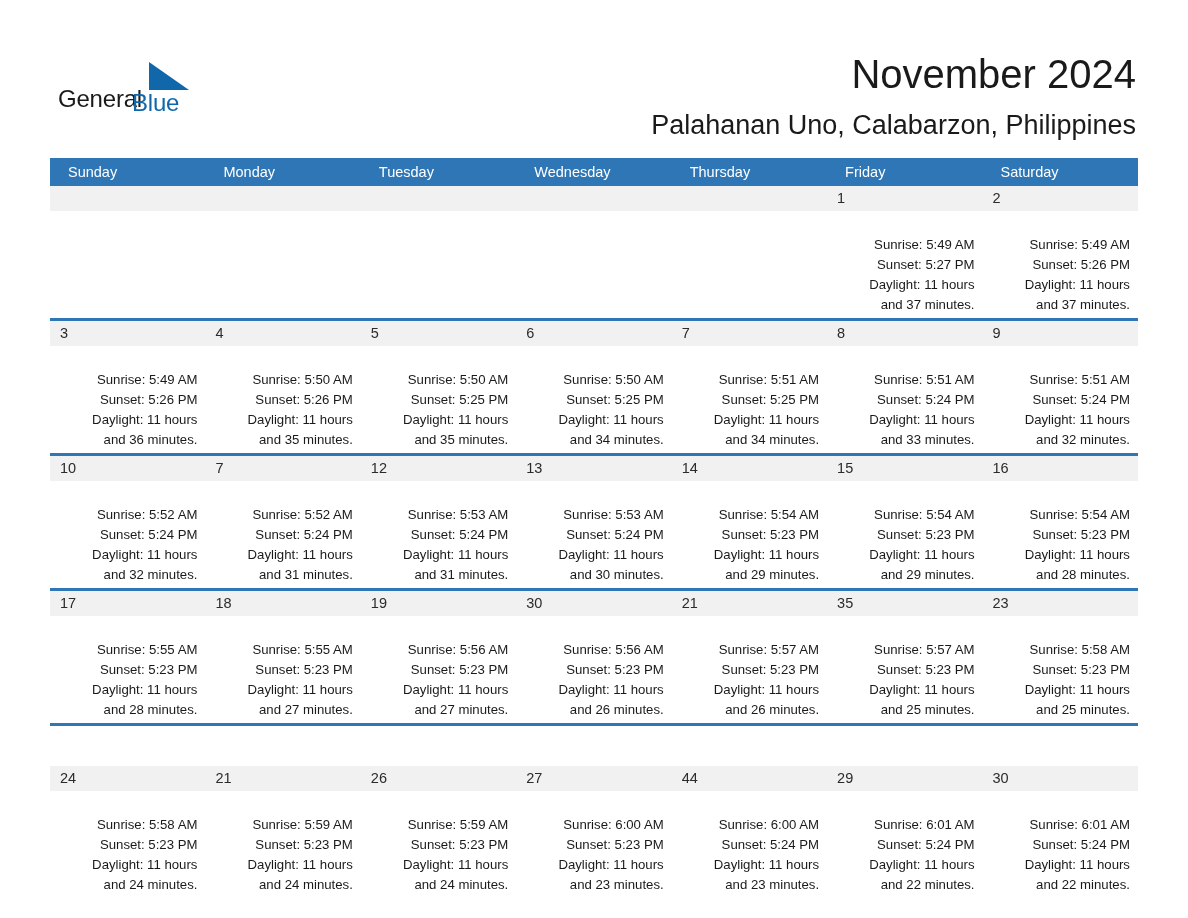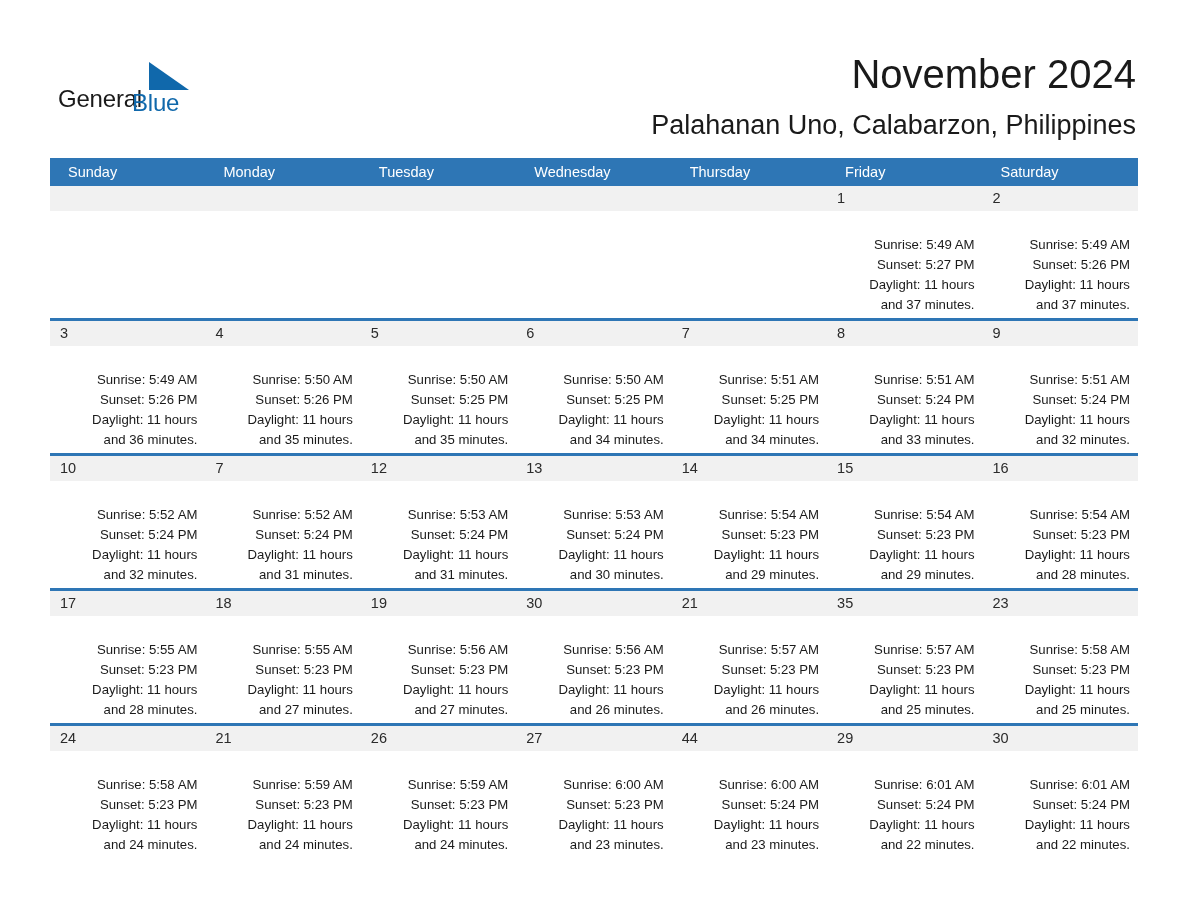--- a/index.html
+++ b/index.html
@@ -94,21 +94,21 @@
     line-height: 28px;
     padding-left: 18px;
     white-space: nowrap;
     overflow: hidden;
   }
   .week-row {
     display: flex;
     width: 100%;
     border-bottom: 3px solid #2e76b5;
   }
-  .week-row:last-child { border-bottom: none; }
+  .week-row:last-child { border-bottom: none; margin-top: 40px; }
   .day-cell {
     flex: 1 1 0;
     min-width: 0;
     background: #ffffff;
     height: 132px;
     position: relative;
     display: flex;
     flex-direction: column;
   }
   .day-num-band {

